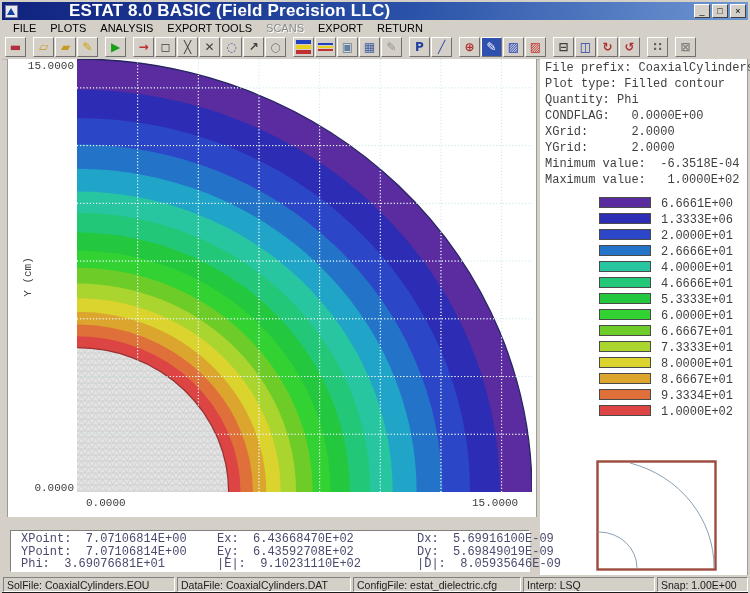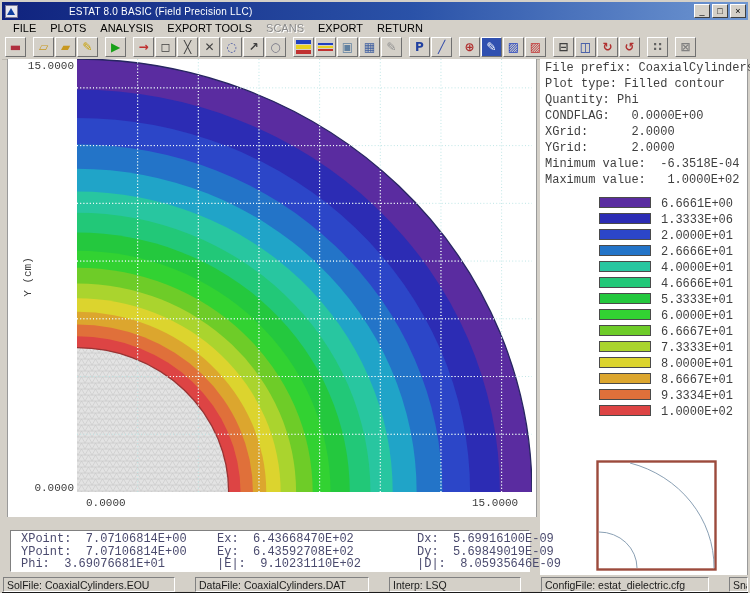--- a/index.html
+++ b/index.html
@@ -8,21 +8,21 @@
   .window{position:absolute;inset:0;border:2px solid #d4d0c8;box-sizing:border-box;}
 
   
   .titlebar{position:absolute;left:0;top:0;right:0;height:18px;
     background:linear-gradient(to right,#10237e,#2a52a8 55%,#6f97d2);
     display:flex;align-items:center;padding:0 2px;}
   .app-icon{width:13px;height:13px;background:#e8e8f0;border:1px solid #7a7a9a;box-sizing:border-box;
     margin:0 3px 0 1px;position:relative;flex:0 0 auto;}
   .app-icon::after{content:"";position:absolute;left:1px;top:2px;
     border-left:4px solid transparent;border-right:4px solid transparent;border-bottom:7px solid #1040a0;}
-  .title{color:#fff;font-weight:normal;font-size:10px;letter-spacing:.2px;flex:1;
+  .title{color:#fff;font-weight:bold;font-size:17px;letter-spacing:.2px;flex:1;
     white-space:nowrap;overflow:hidden;padding-left:48px;}
   .winbtns{display:flex;gap:2px;}
   .winbtn{width:16px;height:14px;background:#d4d0c8;border:1px solid;
     border-color:#fff #404040 #404040 #fff;font-size:9px;line-height:12px;text-align:center;
     font-family:"Liberation Sans",sans-serif;color:#000;padding:0;}
 
   
   .menubar{position:absolute;left:0;top:18px;right:0;height:15px;background:#d4d0c8;
     display:flex;align-items:center;font-size:11px;color:#000;padding-left:4px;gap:0;}
   .menu-item{padding:0 7px;cursor:default;}
@@ -60,21 +60,21 @@
 
   
   .readout{position:absolute;left:8px;top:528px;width:520px;height:42px;background:#fff;
     border:1px solid;border-color:#808080 #fff #fff #808080;box-sizing:border-box;
     display:grid;grid-template-columns:196px 200px 1fr;padding:2px 0 0 10px;}
   .readout-cell{font-family:"Liberation Mono","DejaVu Sans Mono",monospace;font-size:12px;
     line-height:12px;color:#4a4a6e;white-space:pre;}
 
   
   .statusbar{position:absolute;left:0;top:575px;right:0;height:15px;background:#d4d0c8;
-    display:flex;gap:20px;padding-left:1px;align-items:stretch;}
+    display:flex;gap:2px;padding-left:1px;align-items:stretch;}
   .status-cell{border:1px solid;border-color:#808080 #fff #fff #808080;font-size:10.5px;
     color:#1a1a1a;padding:1px 3px 0 3px;box-sizing:border-box;white-space:nowrap;overflow:hidden;}
   .bottom-strip{position:absolute;left:0;top:590px;right:0;height:3px;background:#1a1a1a;}
 </style>
 </head>
 <body>
 
 <div class="window">
 
   <div class="titlebar">
@@ -265,19 +265,19 @@
       <div class="readout-cell">Ey:  6.43592708E+02</div>
       <div class="readout-cell">Dy:  5.69849019E-09</div>
       <div class="readout-cell">Phi:  3.69076681E+01</div>
       <div class="readout-cell">|E|:  9.10231110E+02</div>
       <div class="readout-cell">|D|:  8.05935646E-09</div>
     </div>
 
   <div class="statusbar">
     <div class="status-cell" style="width:172px;">SolFile: CoaxialCylinders.EOU</div>
     <div class="status-cell" style="width:174px;">DataFile: CoaxialCylinders.DAT</div>
+    <div class="status-cell" style="width:168px;">ConfigFile: estat_dielectric.cfg</div>
     <div class="status-cell" style="width:132px;">Interp: LSQ</div>
-    <div class="status-cell" style="width:168px;">ConfigFile: estat_dielectric.cfg</div>
     <div class="status-cell" style="flex:1;">Snap:  1.00E+00</div>
   </div>
 
   <div class="bottom-strip"></div>
 </div>
 
 </body></html>

